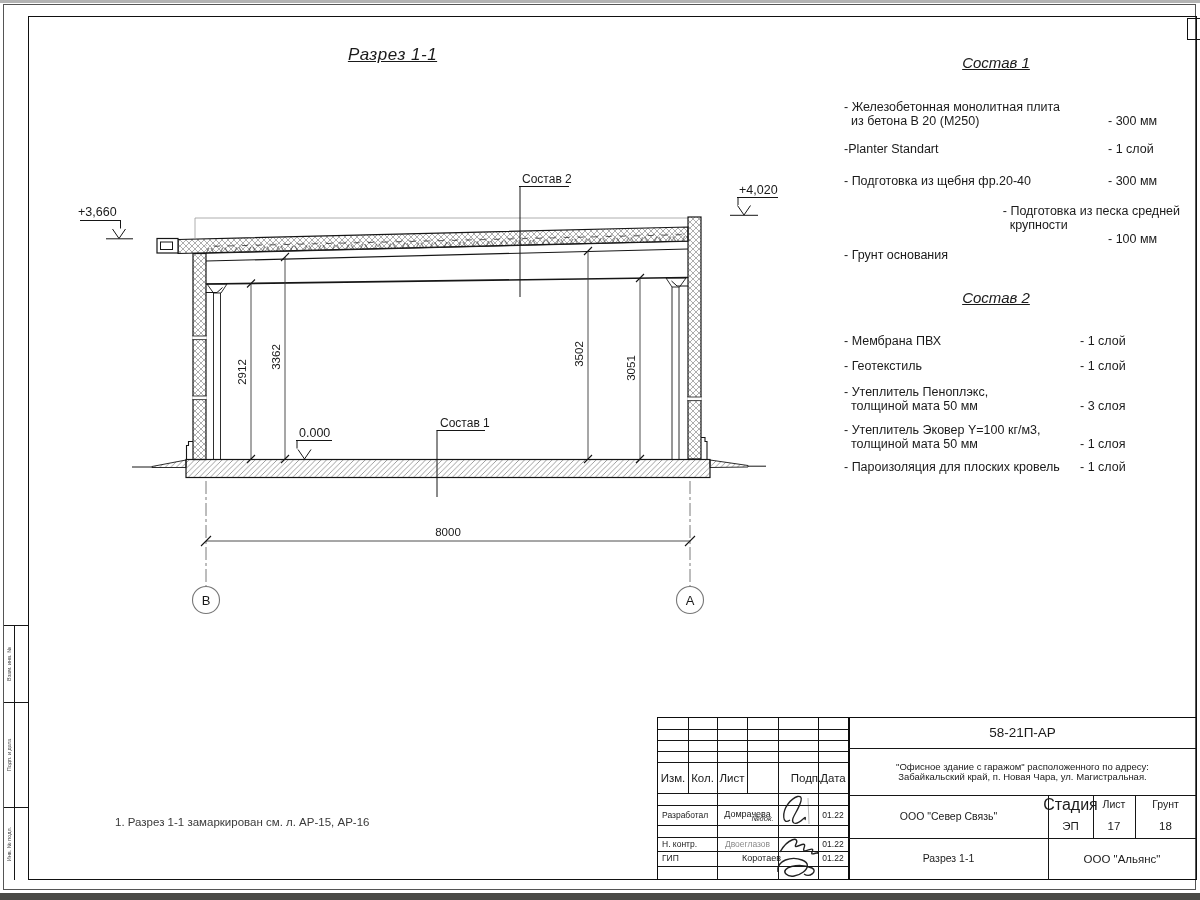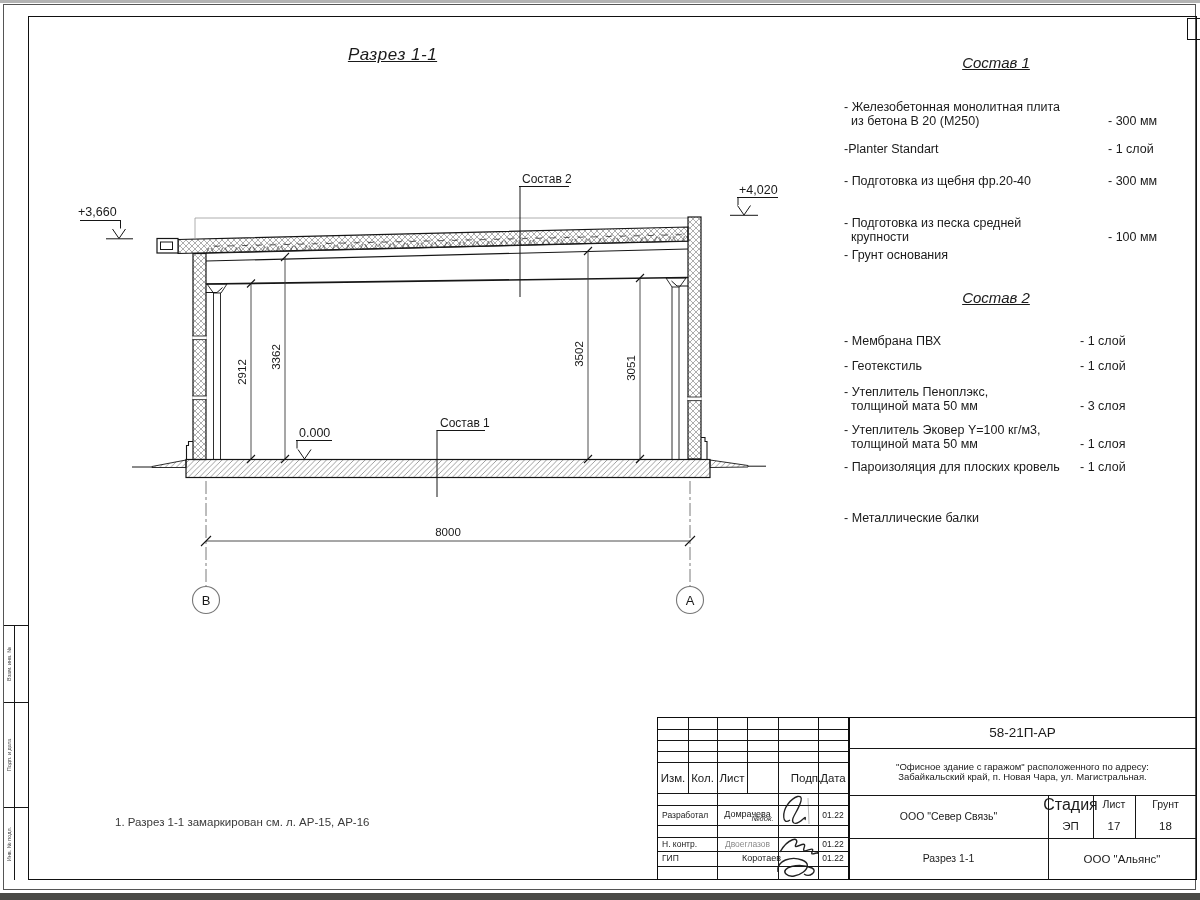--- a/index.html
+++ b/index.html
@@ -192,21 +192,21 @@
       <span class="s-val">- 300 мм</span>
     </div>
     <div class="s-row" style="top:90px;">
       <span class="s-label">-Planter Standart</span>
       <span class="s-val">- 1 слой</span>
     </div>
     <div class="s-row" style="top:122px;">
       <span class="s-label">- Подготовка из щебня фр.20-40</span>
       <span class="s-val">- 300 мм</span>
     </div>
-    <div class="s-row" style="top:164px;">
+    <div class="s-row" style="top:152px;flex-direction:column;">
       <span class="s-label">- Подготовка из песка средней
 &nbsp;&nbsp;крупности</span>
       <span class="s-val">- 100 мм</span>
     </div>
     <div class="s-row" style="top:196px;">
       <span class="s-label">- Грунт основания</span>
       <span class="s-val"></span>
     </div>
   </div>
 
@@ -226,24 +226,20 @@
       <span class="s-val">- 3  слоя</span>
     </div>
     <div class="s-row" style="top:136px;">
       <span class="s-label">- Утеплитель Эковер Y=100 кг/м3,
 &nbsp;&nbsp;толщиной мата 50 мм</span>
       <span class="s-val">- 1 слоя</span>
     </div>
     <div class="s-row" style="top:173px;">
       <span class="s-label">- Пароизоляция для плоских кровель</span>
       <span class="s-val">- 1 слой</span>
-    </div>
-    <div class="s-row" style="top:224px;">
-      <span class="s-label">- Металлические балки</span>
-      <span class="s-val"></span>
     </div>
   </div>
 
   <div class="abs note" style="left:115px;top:816px;">1. Разрез 1-1 замаркирован см. л. АР-15, АР-16</div>
 
   <div class="abs" style="left:657px;top:717px;width:540px;height:163px;border:1.6px solid #0d0d0d;box-sizing:border-box;"></div>
 
   <div class="vline" style="left:688px;top:718px;height:75px;"></div>
   <div class="vline" style="left:717px;top:718px;height:162px;"></div>
   <div class="vline" style="left:747px;top:718px;height:75px;"></div>

